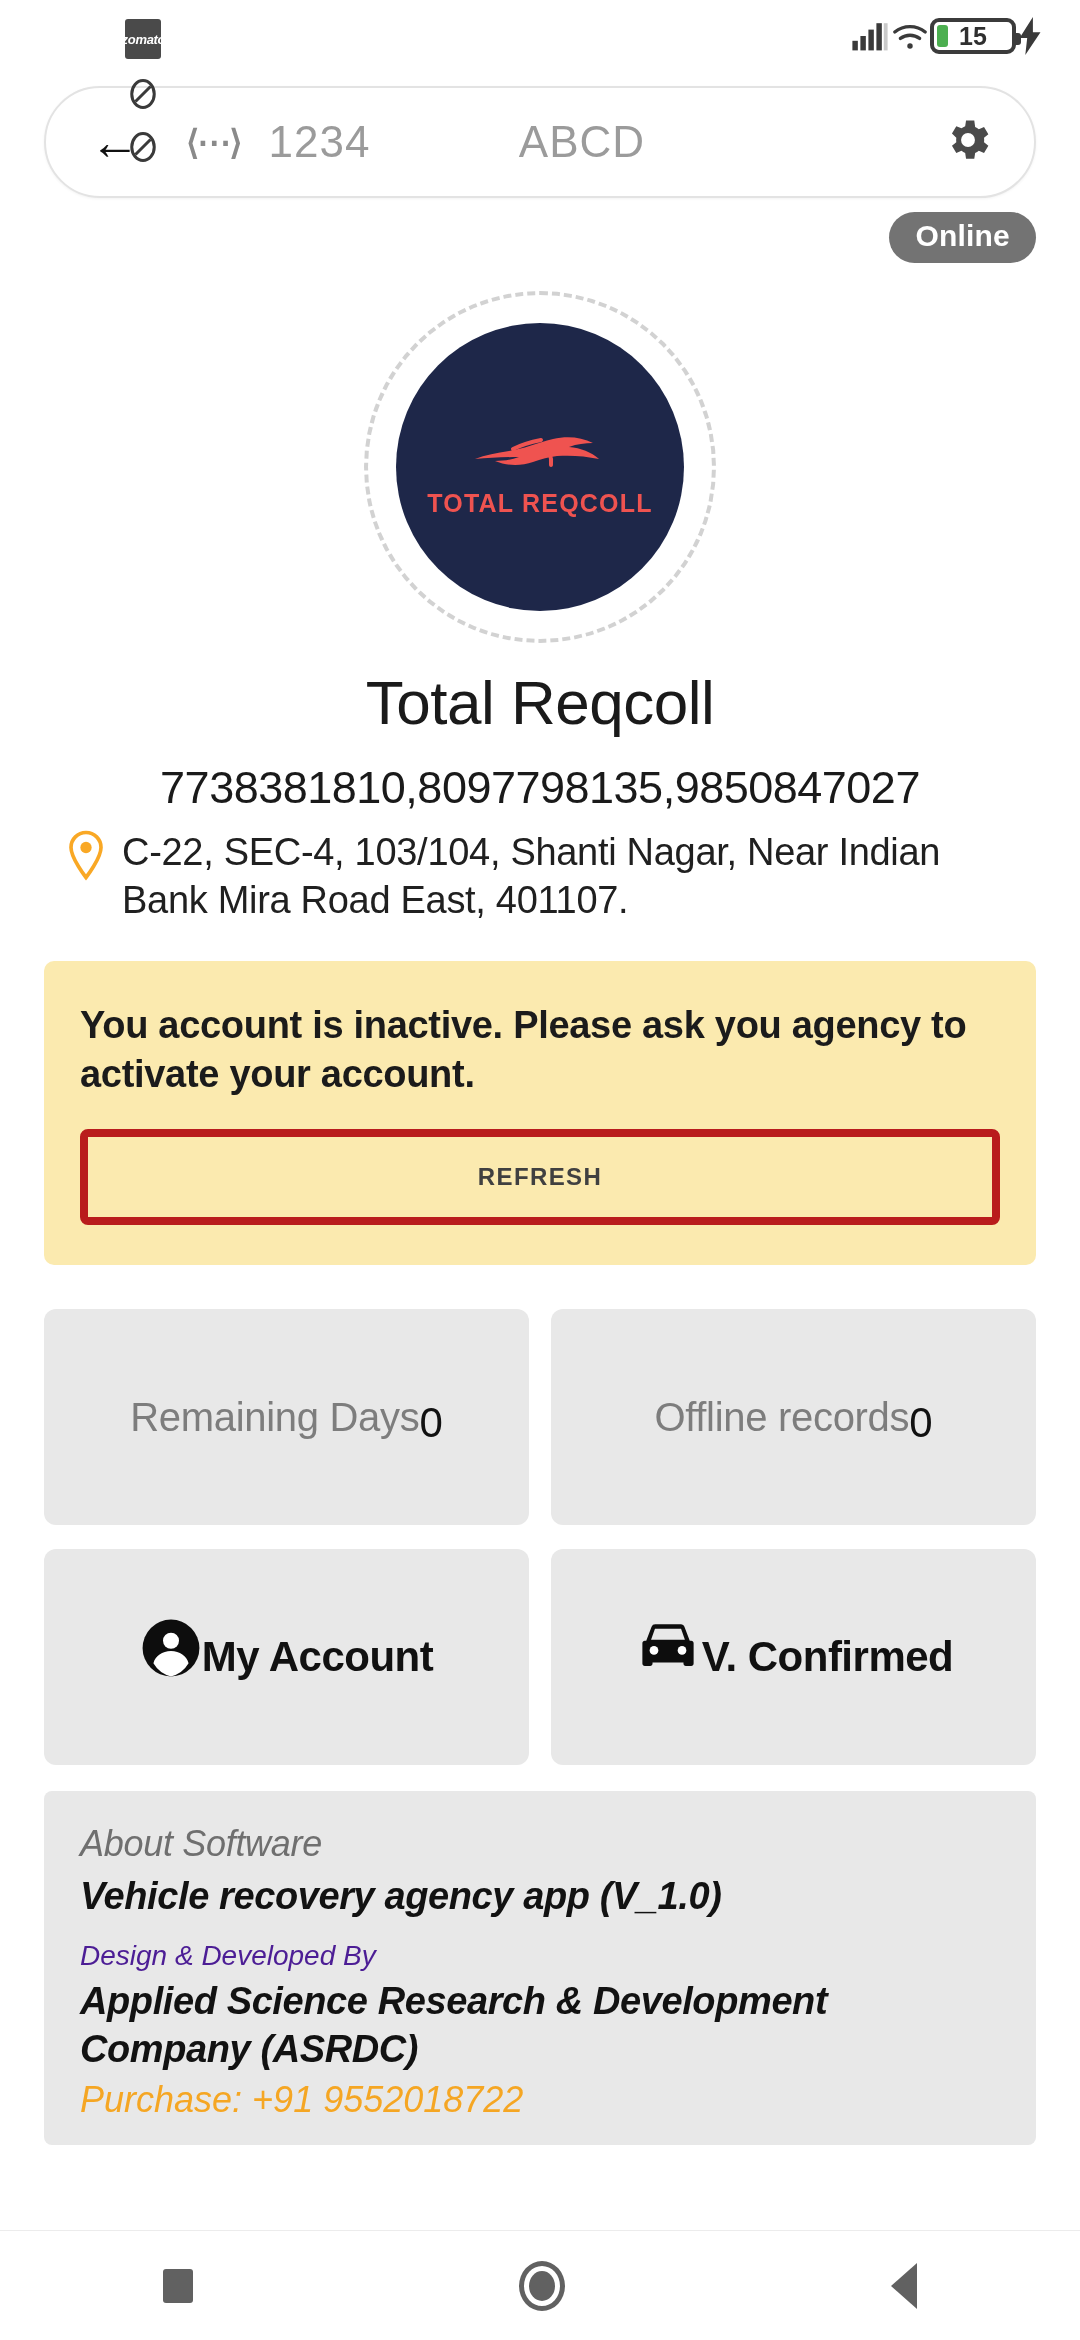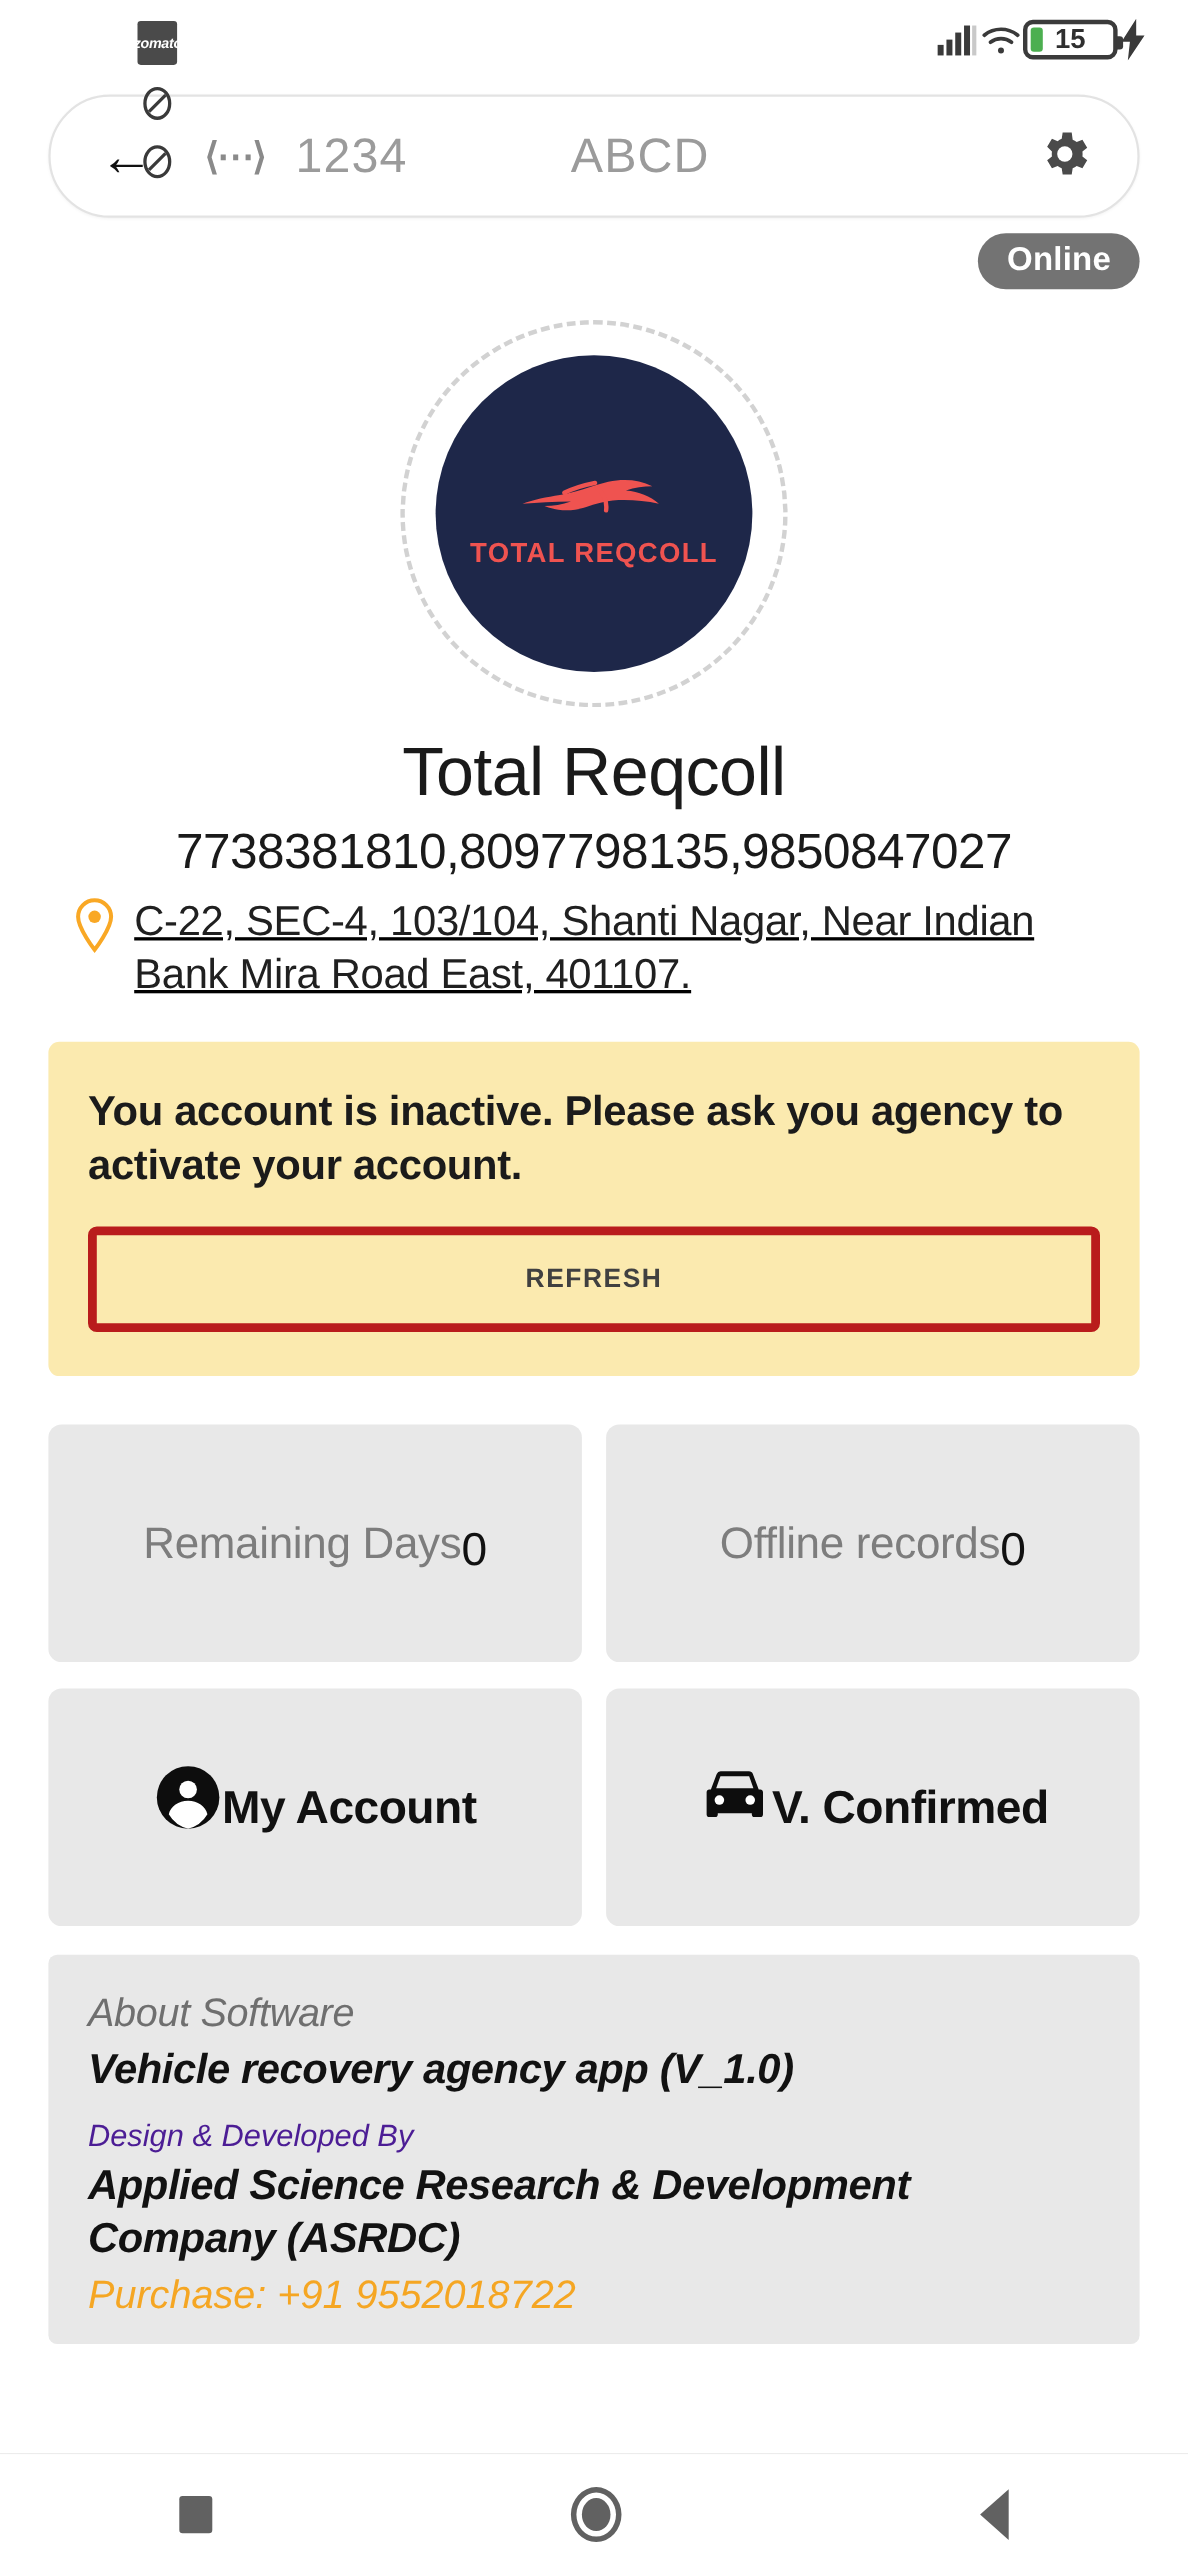--- a/index.html
+++ b/index.html
@@ -78,26 +78,25 @@
   .logo-word{
     color:#EF5350;font-size:25px;font-weight:bold;letter-spacing:1.2px;
   }
 
   
   .biz-name{
     text-align:center;font-size:62px;color:#1a1a1a;
     margin-top:24px;letter-spacing:-.5px;
   }
   .biz-phones{
-    text-align:center;font-size:45px;color:#1a1a1a;margin-top:10px;letter-spacing:-.5px;
+    text-align:center;font-size:45px;color:#1a1a1a;margin-top:24px;letter-spacing:-.5px;
   }
   .addr-row{
     display:flex;gap:16px;align-items:flex-start;
     padding:14px 60px 0 66px;
-    text-decoration:underline;
   }
   .addr-txt{
     font-size:38px;color:#202020;line-height:1.27;letter-spacing:-.3px;
   }
 
   
   .alert{
     margin:36px 44px 0 44px;background:#FBEAAF;border-radius:10px;
     padding:40px 36px 40px 36px;
   }

